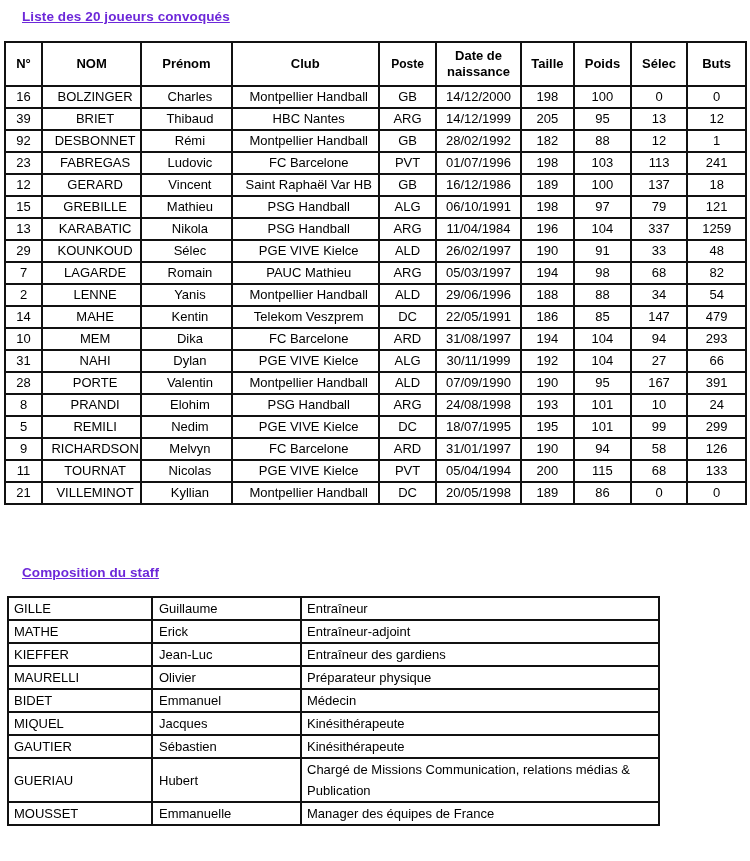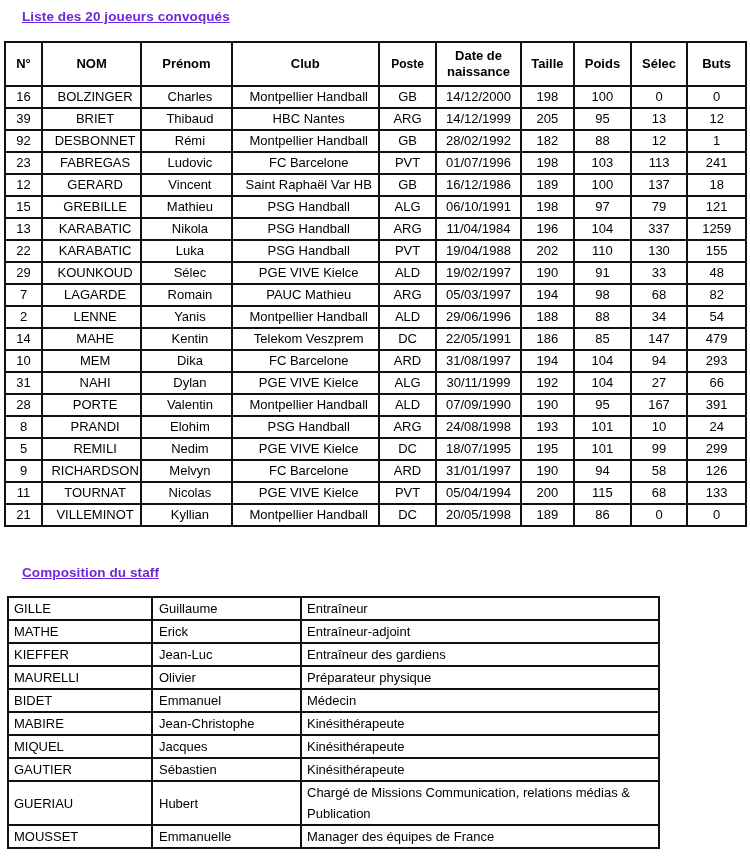--- a/index.html
+++ b/index.html
@@ -148,38 +148,26 @@
         <td class="l">Nikola</td>
         <td class="l">PSG Handball</td>
         <td class="c">ARG</td>
         <td class="c">11/04/1984</td>
         <td class="c">196</td>
         <td class="c">104</td>
         <td class="c">337</td>
         <td class="c">1259</td>
       </tr>
       <tr>
-        <td class="c">22</td>
-        <td class="l">KARABATIC</td>
-        <td class="l">Luka</td>
-        <td class="l">PSG Handball</td>
-        <td class="c">PVT</td>
-        <td class="c">19/04/1988</td>
-        <td class="c">202</td>
-        <td class="c">110</td>
-        <td class="c">130</td>
-        <td class="c">155</td>
-      </tr>
-      <tr>
         <td class="c">29</td>
         <td class="l">KOUNKOUD</td>
         <td class="l">Sélec</td>
         <td class="l">PGE VIVE Kielce</td>
         <td class="c">ALD</td>
-        <td class="c">19/02/1997</td>
+        <td class="c">26/02/1997</td>
         <td class="c">190</td>
         <td class="c">91</td>
         <td class="c">33</td>
         <td class="c">48</td>
       </tr>
       <tr>
         <td class="c">7</td>
         <td class="l">LAGARDE</td>
         <td class="l">Romain</td>
         <td class="l">PAUC Mathieu</td>
@@ -336,25 +324,20 @@
         <td class="c1">MAURELLI</td>
         <td class="c2">Olivier</td>
         <td class="c3">Préparateur physique</td>
       </tr>
       <tr>
         <td class="c1">BIDET</td>
         <td class="c2">Emmanuel</td>
         <td class="c3">Médecin</td>
       </tr>
       <tr>
-        <td class="c1">MABIRE</td>
-        <td class="c2">Jean-Christophe</td>
-        <td class="c3">Kinésithérapeute</td>
-      </tr>
-      <tr>
         <td class="c1">MIQUEL</td>
         <td class="c2">Jacques</td>
         <td class="c3">Kinésithérapeute</td>
       </tr>
       <tr>
         <td class="c1">GAUTIER</td>
         <td class="c2">Sébastien</td>
         <td class="c3">Kinésithérapeute</td>
       </tr>
       <tr>

